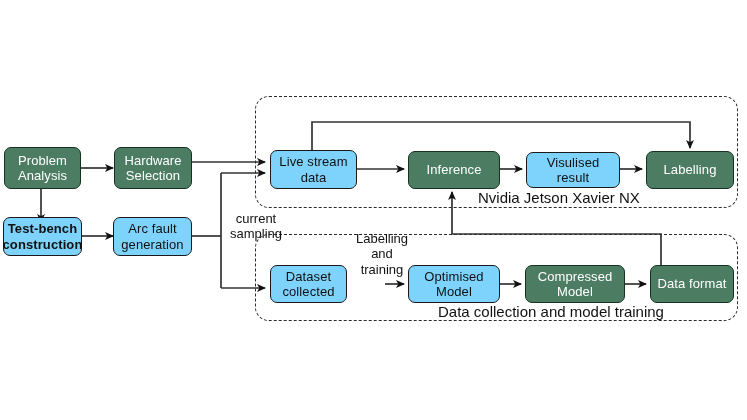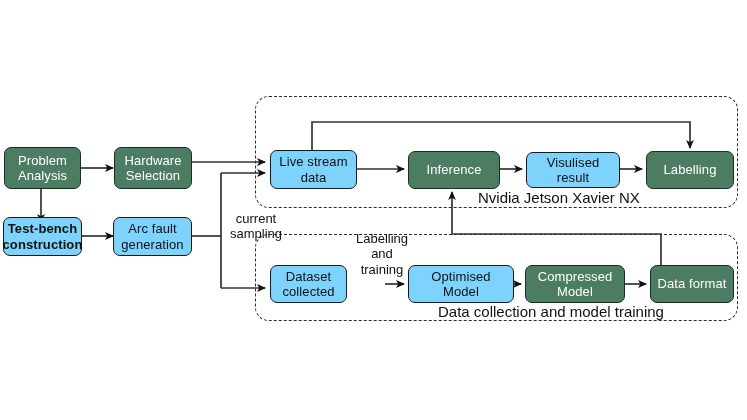--- a/index.html
+++ b/index.html
@@ -157,21 +157,21 @@
 
   <div class="node green" style="left:646px; top:151px; width:88px; height:38px;">
     <span class="label">Labelling</span>
   </div>
 
   <div class="node" style="left:270px; top:265px; width:77px; height:38px;">
     <span class="label">Dataset
 collected</span>
   </div>
 
-  <div class="node" style="left:408px; top:265px; width:106px; height:38px;">
+  <div class="node" style="left:408px; top:265px; width:92px; height:38px;">
     <span class="label">Optimised
 Model</span>
   </div>
 
   <div class="node green" style="left:525px; top:265px; width:100px; height:38px;">
     <span class="label">Compressed
 Model</span>
   </div>
 
   <div class="node green" style="left:650px; top:265px; width:84px; height:38px;">

